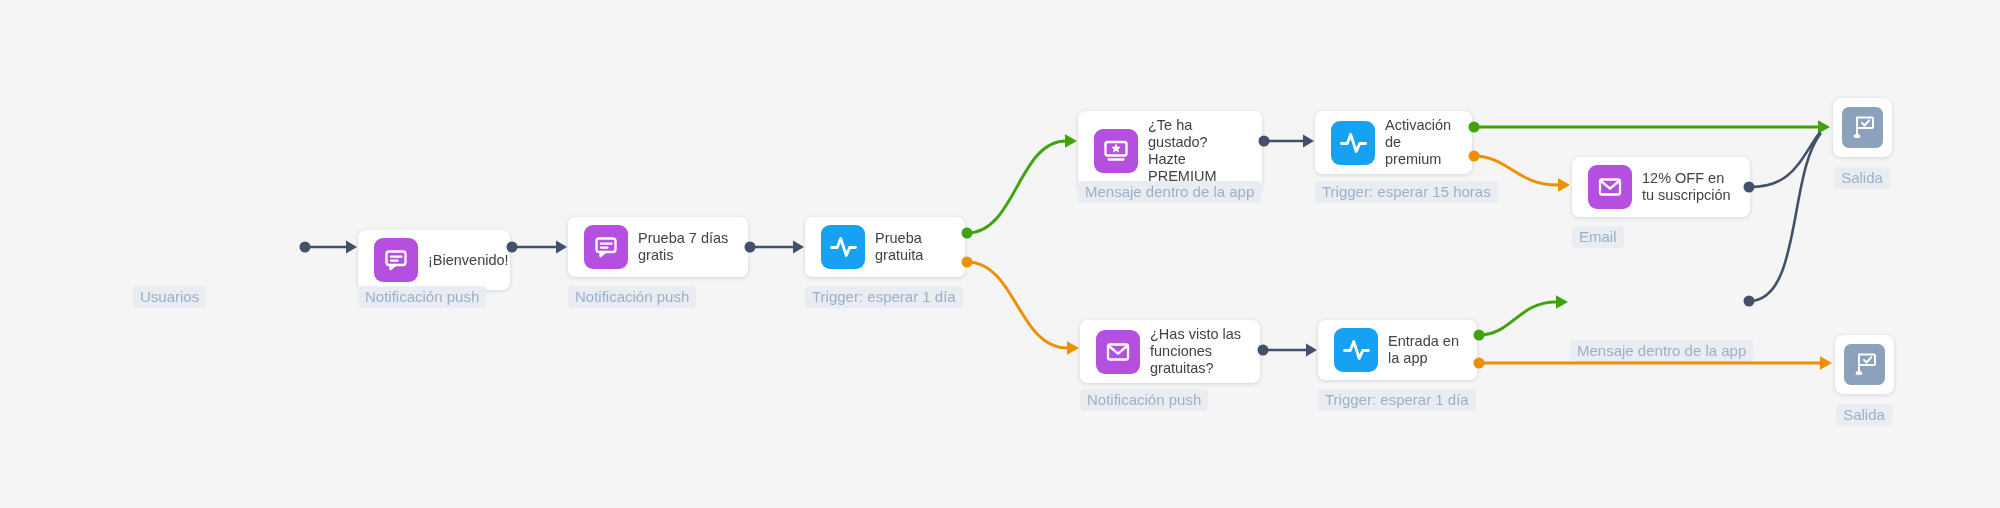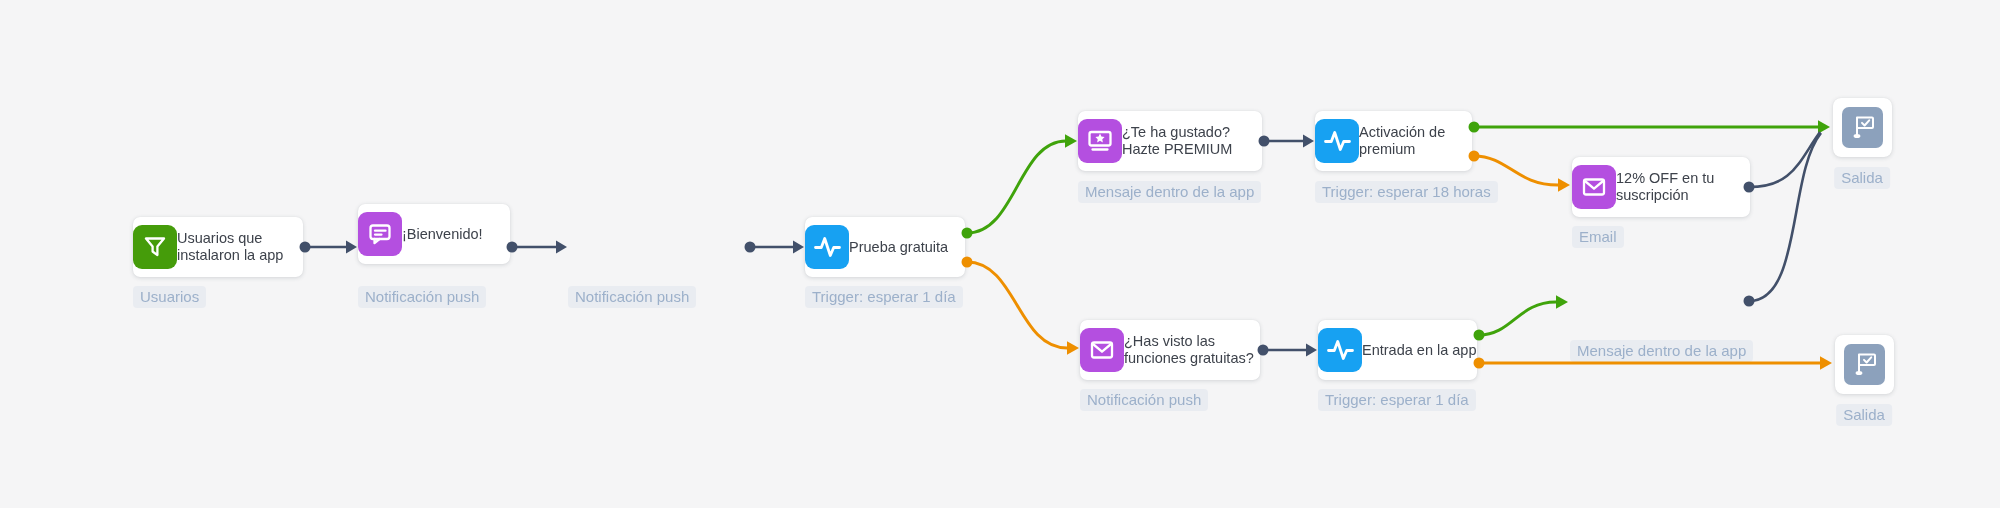--- a/index.html
+++ b/index.html
@@ -1,18 +1,18 @@
 <!DOCTYPE html>
 <html style="--background: #f5f5f6; --card: #ffffff; --title_text: #3d424b; --label_text: #9cb0ca; --label_bg: #e9ecf1; --dark: #42506a; --green: #3fa30b; --orange: #ee8f00; --purple: #b44fe0; --blue: #17a1f2; --green_icon: #459c0a; --exit_slate: #8ca1bc;"><head>
 <meta charset="utf-8">
 <style>
   html,body{margin:0;padding:0;background:#fff;}
   .canvas{position:relative;width:2000px;height:508px;background:var(--background,#f5f5f6);
           font-family:"Liberation Sans",sans-serif;overflow:hidden;}
-  .node{position:absolute;display:flex;align-items:center;padding:6px 0;
+  .node{position:absolute;display:flex;align-items:center;gap:10px;padding:6px 16px;
         background:var(--card,#fff);border-radius:7px;box-sizing:border-box;min-height:60px;z-index:2;
         box-shadow:0 1px 4px rgba(45,55,70,.16),0 0 1px rgba(45,55,70,.10);}
   .nicon{width:44px;height:44px;flex:0 0 44px;}
   .ntitle{font-size:14.5px;line-height:17px;color:var(--title_text,#3d424b);}
   .pill{position:absolute;font-size:15px;line-height:18px;color:var(--label_text,#9cb0ca);
         background:var(--label_bg,#e9ecf1);padding:2px 7px;border-radius:4px;z-index:2;white-space:nowrap;}
   .pill.centered{transform:translateX(-50%);text-align:right;}
   .exit{position:absolute;width:59px;height:59px;background:var(--card,#fff);border-radius:8px;z-index:2;
         display:flex;align-items:center;justify-content:center;
         box-shadow:0 1px 4px rgba(45,55,70,.16),0 0 1px rgba(45,55,70,.10);}
@@ -65,38 +65,38 @@
       </g>
       <g id="g-flag">
         <rect class="glyph glyph-thin" x="16.5" y="12" width="16" height="10.5" rx="1"></rect>
         <path class="glyph glyph-thin" d="M21.5 17.4 l2.6 2.6 4.6 -5.2"></path>
         <path class="glyph glyph-thin" d="M16.5 12 V29"></path>
         <ellipse class="glyph-fill" cx="16.5" cy="30.6" rx="3.4" ry="2"></ellipse>
       </g>
     </defs>
   </svg>
 
-  <div class="node" style="left:133px;top:217px;width:170px">
-    <svg class="nicon" viewBox="0 0 44 44">
-        <rect class="ibg ic-green" width="44" height="44" rx="9"></rect>
-        <use href="#g-funnel"></use>
-      </svg>
-    <div class="ntitle">Usuarios que instalaron la app</div>
-  </div>
   <div class="pill" style="left:133px;top:286px">Usuarios</div>
 
-  <div class="node" style="left:358px;top:204px;width:152px">
+  <div class="node" style="left:358px;top:230px;width:152px">
     <svg class="nicon" viewBox="0 0 44 44">
         <rect class="ibg ic-purple" width="44" height="44" rx="9"></rect>
         <use href="#g-chat"></use>
       </svg>
     <div class="ntitle">¡Bienvenido!</div>
   </div>
   <div class="pill" style="left:358px;top:286px">Notificación push</div>
 
+  <div class="node" style="left:568px;top:217px;width:180px">
+    <svg class="nicon" viewBox="0 0 44 44">
+        <rect class="ibg ic-purple" width="44" height="44" rx="9"></rect>
+        <use href="#g-chat"></use>
+      </svg>
+    <div class="ntitle">Prueba 7 días gratis</div>
+  </div>
   <div class="pill" style="left:568px;top:286px">Notificación push</div>
 
   <div class="node" style="left:805px;top:217px;width:160px">
     <svg class="nicon" viewBox="0 0 44 44">
         <rect class="ibg ic-blue" width="44" height="44" rx="9"></rect>
         <use href="#g-pulse"></use>
       </svg>
     <div class="ntitle">Prueba gratuita</div>
   </div>
   <div class="pill" style="left:805px;top:286px">Trigger: esperar 1 día</div>
@@ -110,21 +110,21 @@
   </div>
   <div class="pill" style="left:1078px;top:181px">Mensaje dentro de la app</div>
 
   <div class="node" style="left:1315px;top:111px;width:157px">
     <svg class="nicon" viewBox="0 0 44 44">
         <rect class="ibg ic-blue" width="44" height="44" rx="9"></rect>
         <use href="#g-pulse"></use>
       </svg>
     <div class="ntitle">Activación de premium</div>
   </div>
-  <div class="pill" style="left:1315px;top:181px">Trigger: esperar 18 horas</div>
+  <div class="pill" style="left:1315px;top:181px">Trigger: esperar 15 horas</div>
 
   <div class="node" style="left:1572px;top:157px;width:178px">
     <svg class="nicon" viewBox="0 0 44 44">
         <rect class="ibg ic-purple" width="44" height="44" rx="9"></rect>
         <use href="#g-envelope"></use>
       </svg>
     <div class="ntitle">12% OFF en tu suscripción</div>
   </div>
   <div class="pill" style="left:1572px;top:226px">Email</div>
 

